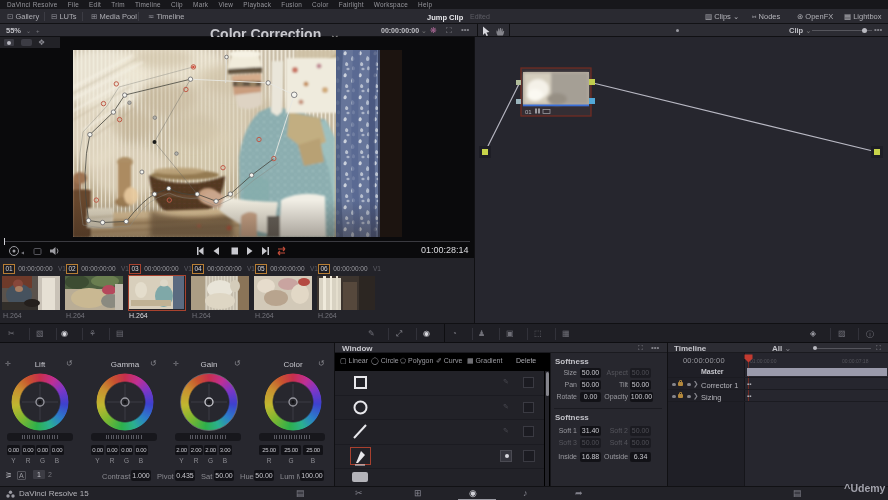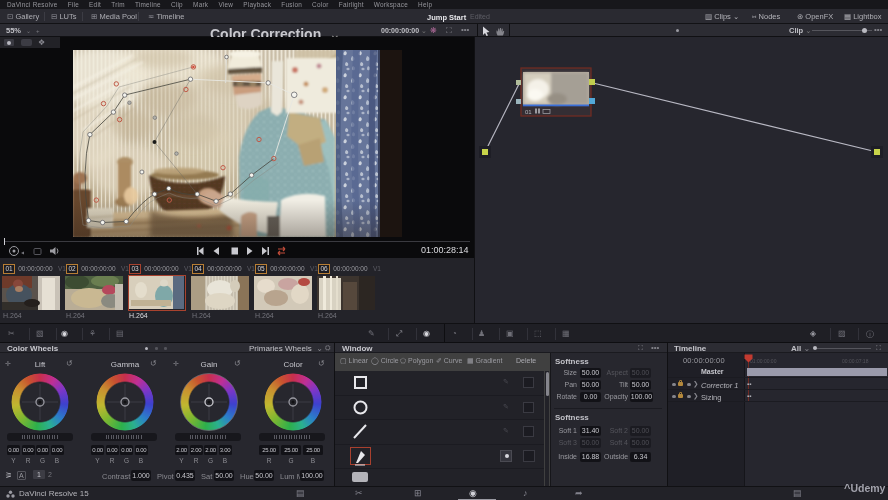--- a/index.html
+++ b/index.html
@@ -20,21 +20,21 @@
 <div class="abs" style="left:0;top:9px;width:888px;height:15px;background:#2a2a31;border-bottom:1px solid #121215;">
 
   <div class="txt" style="position:absolute;left:7px;top:3px;font-size:7.5px;color:#aeaeb4;"><span style="color:#8e8e96;">⊡</span>&nbsp;Gallery</div>
   <div class="abs" style="left:44px;top:3px;width:1px;height:9px;background:#3c3c44;"></div>
   <div class="txt" style="position:absolute;left:51px;top:3px;font-size:7.5px;color:#aeaeb4;"><span style="color:#8e8e96;">⊟</span>&nbsp;LUTs</div>
   <div class="abs" style="left:82px;top:3px;width:1px;height:9px;background:#3c3c44;"></div>
   <div class="txt" style="position:absolute;left:91px;top:3px;font-size:7.5px;color:#aeaeb4;"><span style="color:#8e8e96;">⊞</span>&nbsp;Media Pool</div>
   <div class="abs" style="left:138px;top:3px;width:1px;height:9px;background:#3c3c44;"></div>
   <div class="txt" style="position:absolute;left:148px;top:3px;font-size:7.5px;color:#aeaeb4;"><span style="color:#8e8e96;">≂</span>&nbsp;Timeline</div>
 
-  <div class="txt" style="position:absolute;left:427px;top:3.5px;font-size:7.5px;font-weight:bold;color:#e6e6ea;">Jump Start</div>
+  <div class="txt" style="position:absolute;left:427px;top:3.5px;font-size:7.5px;font-weight:bold;color:#e6e6ea;">Jump Clip</div>
   <div class="txt" style="position:absolute;left:470px;top:4px;font-size:7px;color:#5e5e66;">Edited</div>
 
   <div class="txt" style="position:absolute;left:705px;top:3px;font-size:7.5px;color:#b4b4ba;">▥ Clips ⌄</div>
   <div class="txt" style="position:absolute;left:752px;top:3px;font-size:7.5px;color:#b4b4ba;">⑅ Nodes</div>
   <div class="txt" style="position:absolute;left:797px;top:3px;font-size:7.5px;color:#b0b0b6;">⊛ OpenFX</div>
   <div class="txt" style="position:absolute;left:844px;top:3px;font-size:7.5px;color:#b0b0b6;">▦ Lightbox</div>
 </div>
 
 <div class="abs" style="left:0;top:24px;width:888px;height:13px;background:#2c2c33;border-bottom:1px solid #101013;">
   <div class="txt" style="position:absolute;left:6px;top:2px;font-size:7.5px;font-weight:bold;color:#c2c2c8;">55%</div>
@@ -514,28 +514,20 @@
       background-image:repeating-linear-gradient(90deg, #5a5a62 0 1px, transparent 1px 2.5px);
       background-size:36px 4px; background-position:15px 2px; background-repeat:no-repeat; }
     .vbox { position:absolute; top:102px; height:10px; background:#121217; border-radius:1.5px;
       font-size:6px; letter-spacing:-0.3px; color:#c2c2c8; text-align:center; line-height:10px; }
     .vlab { position:absolute; top:114px; height:8px; font-size:6.5px; color:#8e8e94; text-align:center; }
     .resetic { position:absolute; top:16px; font-size:8px; color:#85858c; }
     .dimlab { color:#8a8a90; font-size:7.5px; position:absolute; top:129px; }
     .dimbox { position:absolute; top:127px; height:11px; background:#121217; border-radius:2px;
       font-size:7px; color:#c8c8ce; text-align:center; line-height:11px; }
   </style>
-  <div class="cwhead">
-    <div class="txt" style="position:absolute;left:7px;top:1px;font-size:8px;font-weight:bold;color:#c8c8ce;">Color Wheels</div>
-    <div class="abs" style="left:145px;top:4px;width:3px;height:3px;border-radius:50%;background:#b8b8c0;"></div>
-    <div class="abs" style="left:155px;top:4px;width:2.5px;height:2.5px;border-radius:50%;background:#55555c;"></div>
-    <div class="abs" style="left:164px;top:4px;width:2.5px;height:2.5px;border-radius:50%;background:#55555c;"></div>
-    <div class="txt" style="position:absolute;left:249px;top:1px;font-size:8px;color:#c0c0c6;">Primaries Wheels&nbsp; <span style="color:#808088;">⌄</span></div>
-    <div class="txt" style="position:absolute;left:325px;top:1px;font-size:7px;color:#85858c;">⛭</div>
-  </div>
   <div class="txt" style="position:absolute;left:5px;top:17px;font-size:7px;color:#85858c;">✛</div>
   <div class="txt" style="position:absolute;left:173px;top:17px;font-size:7px;color:#85858c;">✛</div>
   <div class="wlabel" style="left:11px;">Lift</div>
   <div class="wlabel" style="left:96px;">Gamma</div>
   <div class="wlabel" style="left:180px;">Gain</div>
   <div class="wlabel" style="left:264px;">Color</div>
   <div class="resetic" style="left:66px;">↺</div>
   <div class="resetic" style="left:150px;">↺</div>
   <div class="resetic" style="left:234px;">↺</div>
   <div class="resetic" style="left:318px;">↺</div>
@@ -617,21 +609,21 @@
   <div class="dimbox" style="left:131px;width:20px;">1.000</div>
   <div class="dimlab" style="left:157px;">Pivot</div>
   <div class="dimbox" style="left:175px;width:20px;">0.435</div>
   <div class="dimlab" style="left:201px;">Sat</div>
   <div class="dimbox" style="left:214px;width:20px;">50.00</div>
   <div class="dimlab" style="left:240px;text-align:center;">Hue</div>
   <div class="dimbox" style="left:254px;width:20px;">50.00</div>
   <div class="dimlab" style="left:280px;">Lum Mix</div>
   <div class="dimbox" style="left:300px;width:24px;">100.00</div>
 </div>
-<div class="abs" id="windowpanel" style="left:334px;top:343px;width:333px;height:143px;background:#404040;border-left:1px solid #101013;">
+<div class="abs" id="windowpanel" style="left:334px;top:343px;width:333px;height:143px;background:#000000;border-left:1px solid #101013;">
   <style>
     .wtb { position:absolute; top:14px; font-size:7px; color:#9a9aa0; }
     .wrow { position:absolute; left:0; width:209px; height:24.5px; background:#222228; border-bottom:1px solid #1b1b21; }
     .tlab { position:absolute; font-size:7px; color:#9a9aa0; text-align:right; }
     .tlabd { position:absolute; font-size:7px; color:#55555c; text-align:right; }
     .tval { position:absolute; height:10px; background:#121217; border-radius:2px; font-size:7px;
             color:#c8c8ce; text-align:center; line-height:10px; }
     .tvald { position:absolute; height:10px; background:#1b1b21; border-radius:2px; font-size:7px;
             color:#4e4e55; text-align:center; line-height:10px; }
   </style>
@@ -715,21 +707,21 @@
     <div class="tlab" style="left:0px;top:100px;width:26px;">Inside</div>
     <div class="tval" style="left:29px;top:98.5px;width:21px;">16.88</div>
     <div class="tlab" style="left:53px;top:100px;width:24px;">Outside</div>
     <div class="tval" style="left:79px;top:98.5px;width:21px;">6.34</div>
   </div>
 </div>
 <div class="abs" id="keyframes" style="left:667px;top:343px;width:221px;height:143px;background:#26262e;border-left:1px solid #101013;">
 
   <div class="abs" style="left:0;top:0;width:221px;height:10px;background:#2c2c33;border-bottom:1px solid #1a1a1f;">
     <div class="txt" style="position:absolute;left:6px;top:1px;font-size:8px;font-weight:bold;color:#c8c8ce;">Timeline</div>
-    <div class="txt" style="position:absolute;left:123px;top:1px;font-size:8px;font-weight:bold;color:#c0c0c6;">All <span style="font-weight:normal;color:#808088;">⌄</span></div>
+    <div class="txt" style="position:absolute;left:104px;top:1px;font-size:8px;font-weight:bold;color:#c0c0c6;">All <span style="font-weight:normal;color:#808088;">⌄</span></div>
     <div class="abs" style="left:145px;top:5px;width:58px;height:1px;background:#55555c;"></div>
     <div class="abs" style="left:145px;top:3px;width:4px;height:4px;border-radius:50%;background:#b9b9c0;"></div>
     <div class="txt" style="position:absolute;left:208px;top:1px;font-size:7px;color:#85858c;">⛶</div>
   </div>
 
   <div class="abs" style="left:0;top:10px;width:77px;height:133px;background:#1f1f26;border-right:1px solid #15151a;"></div>
 
   <div class="txt" style="position:absolute;left:15px;top:13px;font-size:7.5px;color:#9a9aa0;letter-spacing:0.2px;">00:00:00:00</div>
   <div class="txt" style="position:absolute;left:82px;top:15px;font-size:5px;color:#55555c;">01:00:00:00</div>
   <div class="txt" style="position:absolute;left:174px;top:15px;font-size:5px;color:#55555c;">00:00:07:18</div>
@@ -742,21 +734,21 @@
   <div class="abs" style="left:0;top:23px;width:221px;height:12px;border-bottom:1px solid #1b1b21;"></div>
   <div class="txt" style="position:absolute;left:33px;top:24.5px;font-size:7px;font-weight:bold;color:#c8c8ce;">Master</div>
   <div class="abs" style="left:79px;top:25px;width:140px;height:8px;background:#9a9aab;"></div>
 
   <div class="abs" style="left:0;top:35px;width:221px;height:12px;border-bottom:1px solid #1b1b21;"></div>
   <div class="abs" style="left:4px;top:39.5px;width:3.5px;height:3.5px;border-radius:50%;background:#85858c;"></div>
   <div class="abs" style="left:10px;top:39px;width:5px;height:4px;background:#b4893c;border-radius:1px;"></div>
       <div class="abs" style="left:11px;top:37px;width:3px;height:3px;border:1px solid #b4893c;border-bottom:none;border-radius:2px 2px 0 0;"></div>
   <div class="abs" style="left:19px;top:39.5px;width:3.5px;height:3.5px;border-radius:50%;background:#85858c;"></div>
   <div class="txt" style="position:absolute;left:25px;top:37px;font-size:6.5px;color:#85858c;">❯</div>
-  <div class="txt" style="position:absolute;left:33px;top:37.5px;font-size:7.5px;color:#b4b4ba;font-style:italic;">Corrector 1</div>
+  <div class="txt" style="position:absolute;left:33px;top:37.5px;font-size:7.5px;color:#b4b4ba;">Corrector 1</div>
   <div class="txt" style="position:absolute;left:79px;top:37.5px;font-size:6px;color:#b4b4ba;">▪▪</div>
 
   <div class="abs" style="left:0;top:47px;width:221px;height:12px;border-bottom:1px solid #1b1b21;"></div>
   <div class="abs" style="left:4px;top:51.5px;width:3.5px;height:3.5px;border-radius:50%;background:#85858c;"></div>
   <div class="abs" style="left:10px;top:51px;width:5px;height:4px;background:#b4893c;border-radius:1px;"></div>
       <div class="abs" style="left:11px;top:49px;width:3px;height:3px;border:1px solid #b4893c;border-bottom:none;border-radius:2px 2px 0 0;"></div>
   <div class="abs" style="left:19px;top:51.5px;width:3.5px;height:3.5px;border-radius:50%;background:#85858c;"></div>
   <div class="txt" style="position:absolute;left:25px;top:49px;font-size:6.5px;color:#85858c;">❯</div>
   <div class="txt" style="position:absolute;left:33px;top:49.5px;font-size:7.5px;color:#b4b4ba;">Sizing</div>
   <div class="txt" style="position:absolute;left:79px;top:49.5px;font-size:6px;color:#b4b4ba;">▪▪</div>

